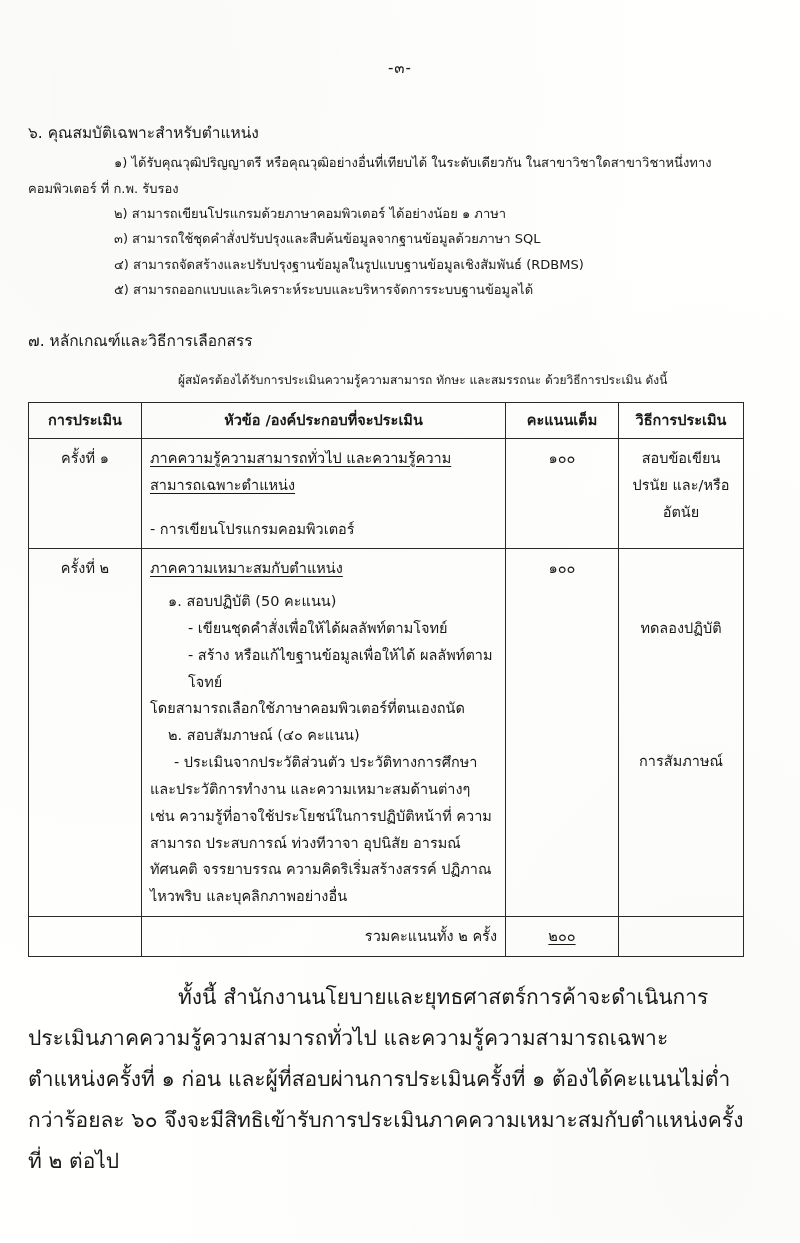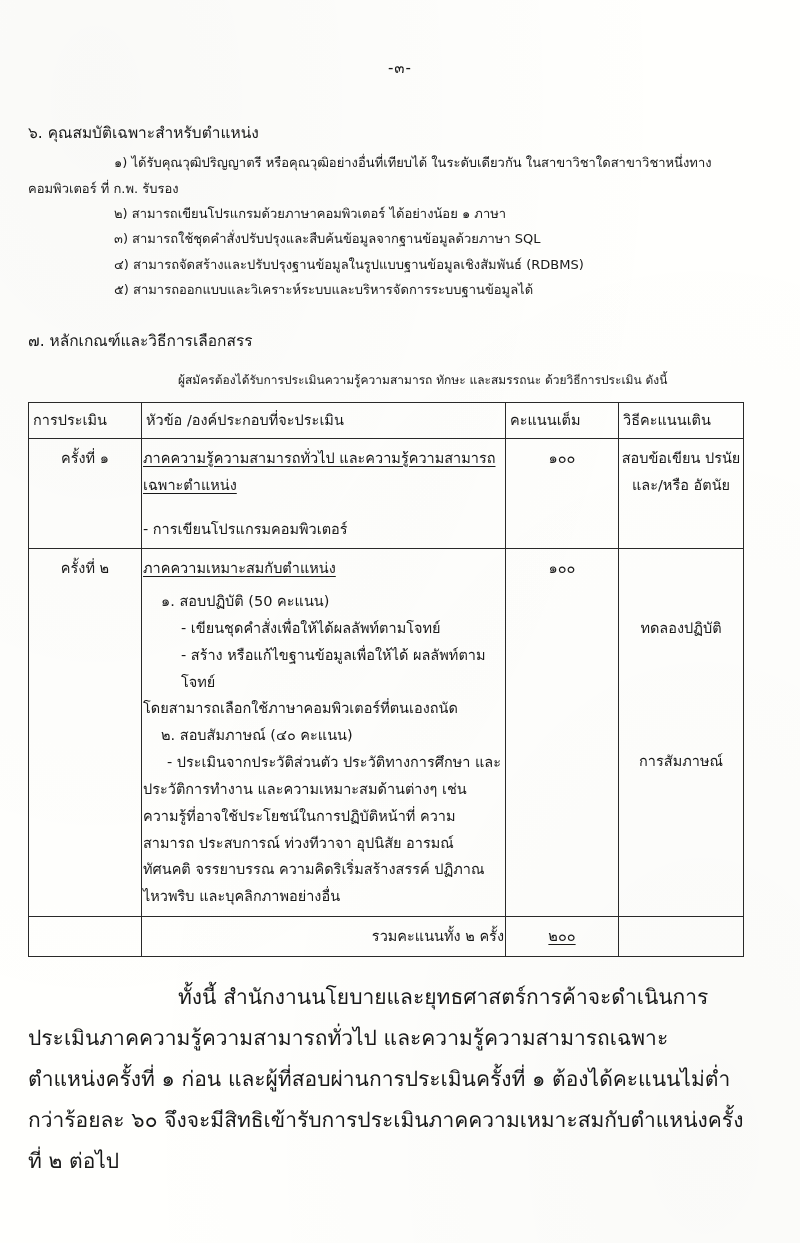--- a/index.html
+++ b/index.html
@@ -65,25 +65,25 @@
     width: 100%;
     border-collapse: collapse;
     table-layout: fixed;
     margin-top: 2px;
   }
   table.assess th, table.assess td {
     border: 1px solid #2b2b2b;
     vertical-align: top;
     font-size: 14.5px;
     line-height: 1.85;
-    padding: 6px 1px;
+    padding: 6px 8px;
   }
   table.assess thead th {
-    text-align: left;
-    font-weight: normal;
+    text-align: center;
+    font-weight: bold;
     padding: 4px 4px;
   }
   .col-a { width: 104px; }
   .col-b { width: auto; }
   .col-c { width: 104px; }
   .col-d { width: 116px; }
   .row-label {
     text-align: center;
     padding-top: 10px;
   }
@@ -161,21 +161,21 @@
     <div class="heading second">๗. หลักเกณฑ์และวิธีการเลือกสรร</div>
 
     <div class="intro-line">ผู้สมัครต้องได้รับการประเมินความรู้ความสามารถ ทักษะ และสมรรถนะ ด้วยวิธีการประเมิน ดังนี้</div>
 
     <table class="assess">
       <thead>
         <tr>
           <th class="col-a">การประเมิน</th>
           <th class="col-b">หัวข้อ /องค์ประกอบที่จะประเมิน</th>
           <th class="col-c">คะแนนเต็ม</th>
-          <th class="col-d">วิธีคะแนนเติน</th>
+          <th class="col-d">วิธีการประเมิน</th>
         </tr>
       </thead>
       <tbody>
         <tr>
           <td class="row-label">ครั้งที่ ๑</td>
           <td>
             <span class="u">ภาคความรู้ความสามารถทั่วไป และความรู้ความสามารถเฉพาะตำแหน่ง</span>
             <span class="dash">- การเขียนโปรแกรมคอมพิวเตอร์</span>
           </td>
           <td class="score-cell">๑๐๐</td>

